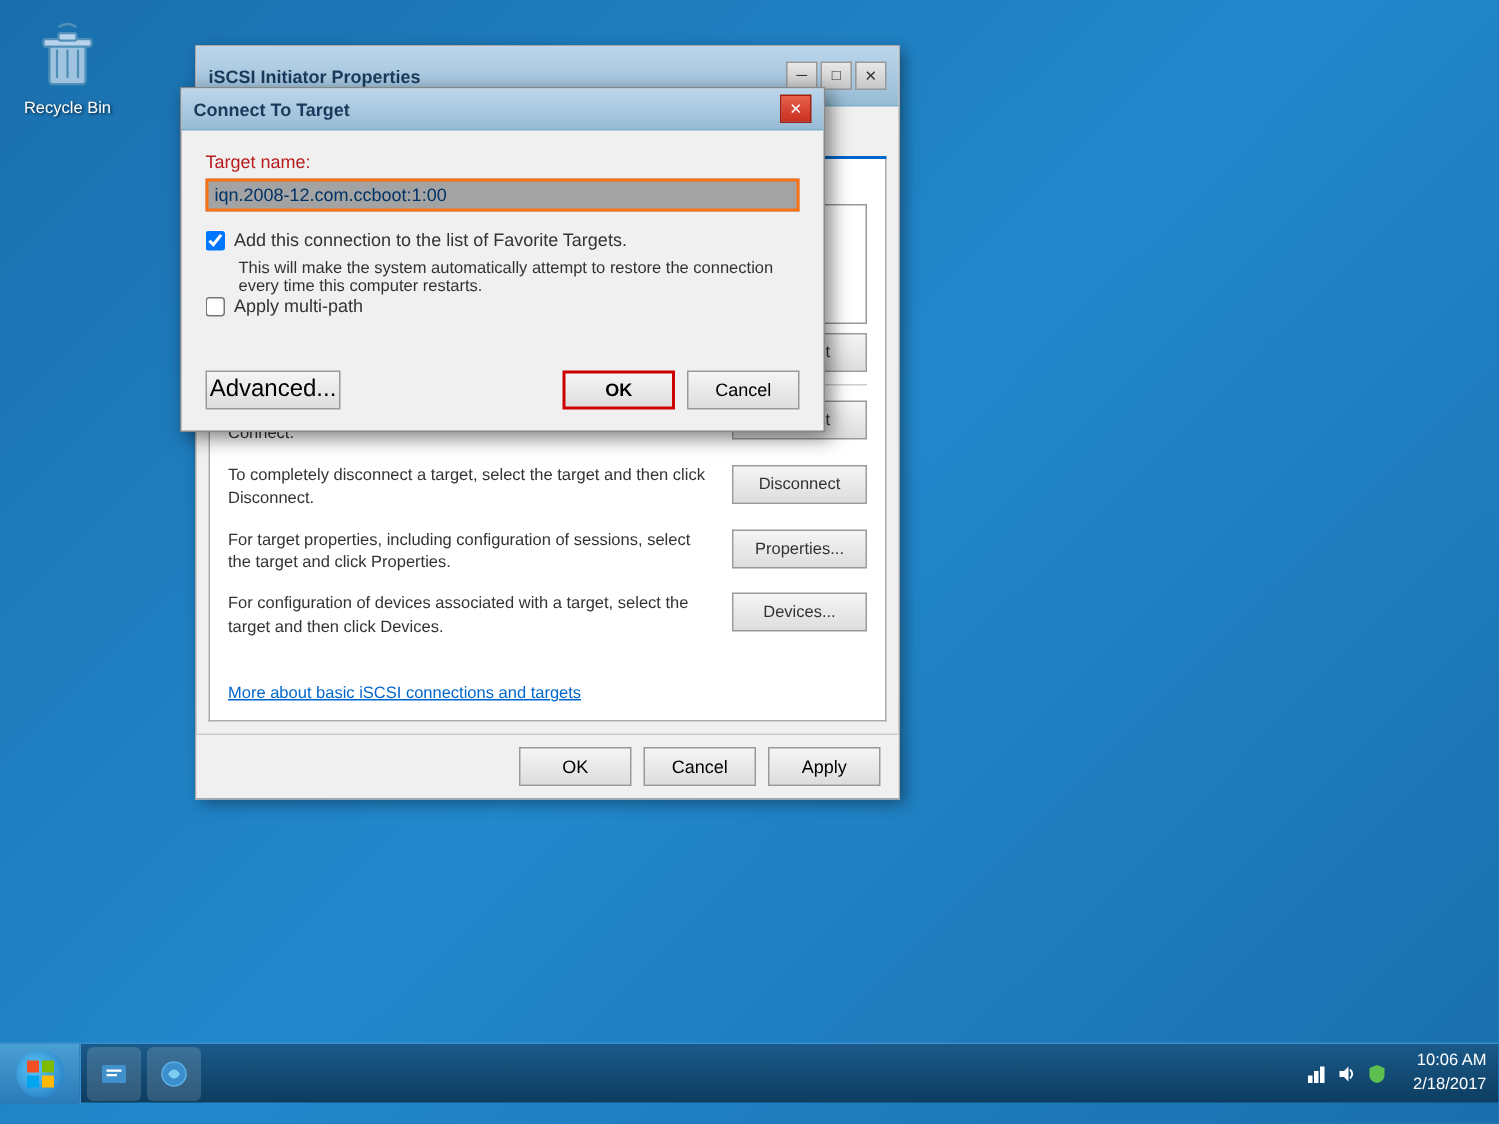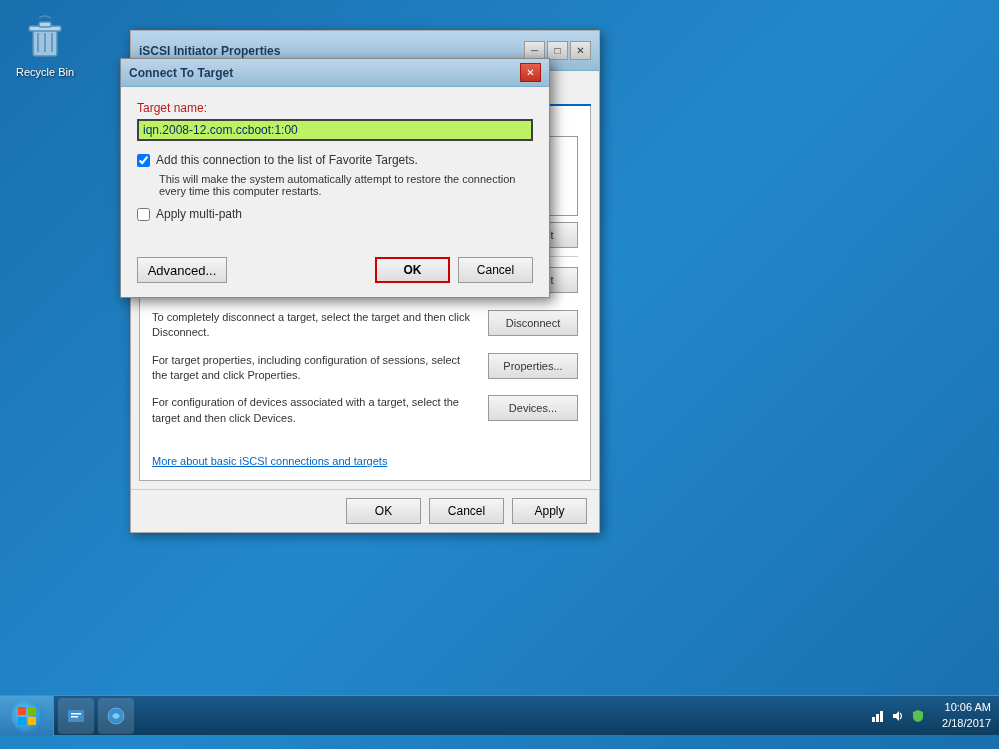--- a/index.html
+++ b/index.html
@@ -291,22 +291,22 @@
       padding: 14px 16px;
     }
     .field-label {
       font-size: 12px;
       color: #b91c1c;
       margin-bottom: 4px;
     }
     .target-input {
       width: 100%;
       height: 22px;
-      background: #bef264;
-      border: 2px solid #404040;
+      background: #a3a3a3;
+      border: 2px solid #f97316;
       padding: 2px 4px;
       font-size: 12px;
       color: #003366;
       outline: none;
       margin-bottom: 12px;
     }
     .checkbox-row {
       display: flex;
       align-items: center;
       margin-bottom: 6px;
@@ -317,21 +317,20 @@
       flex-shrink: 0;
     }
     .checkbox-label {
       font-size: 12px;
       color: #333;
     }
     .checkbox-sub {
       font-size: 11px;
       color: #333;
       padding-left: 22px;
-      margin-bottom: 10px;
     }
     .checkbox-row2 {
       display: flex;
       align-items: center;
       margin-bottom: 14px;
     }
     .checkbox-row2 input[type="checkbox"] {
       margin-right: 6px;
     }
     .dialog-footer {
@@ -339,21 +338,21 @@
       justify-content: space-between;
       align-items: center;
       padding: 8px 16px 14px;
     }
     .adv-btn {
       width: 90px;
       height: 26px;
       background: linear-gradient(to bottom, #f5f5f5, #ddd);
       border: 1px solid #999;
       cursor: pointer;
-      font-size: 13px;
+      font-size: 16px;
     }
     .dialog-ok-cancel {
       display: flex;
       gap: 8px;
     }
     .ok-btn {
       width: 75px;
       height: 26px;
       background: linear-gradient(to bottom, #f5f5f5, #ddd);
       border: 2px solid #cc0000;

